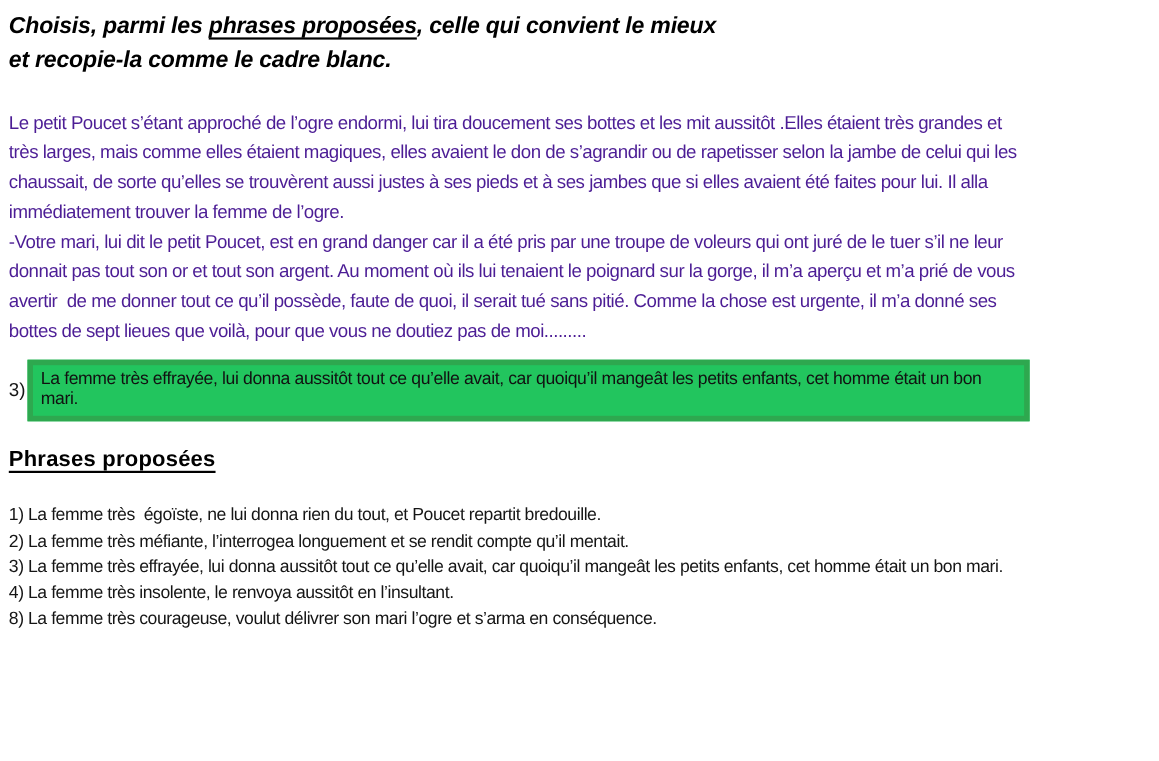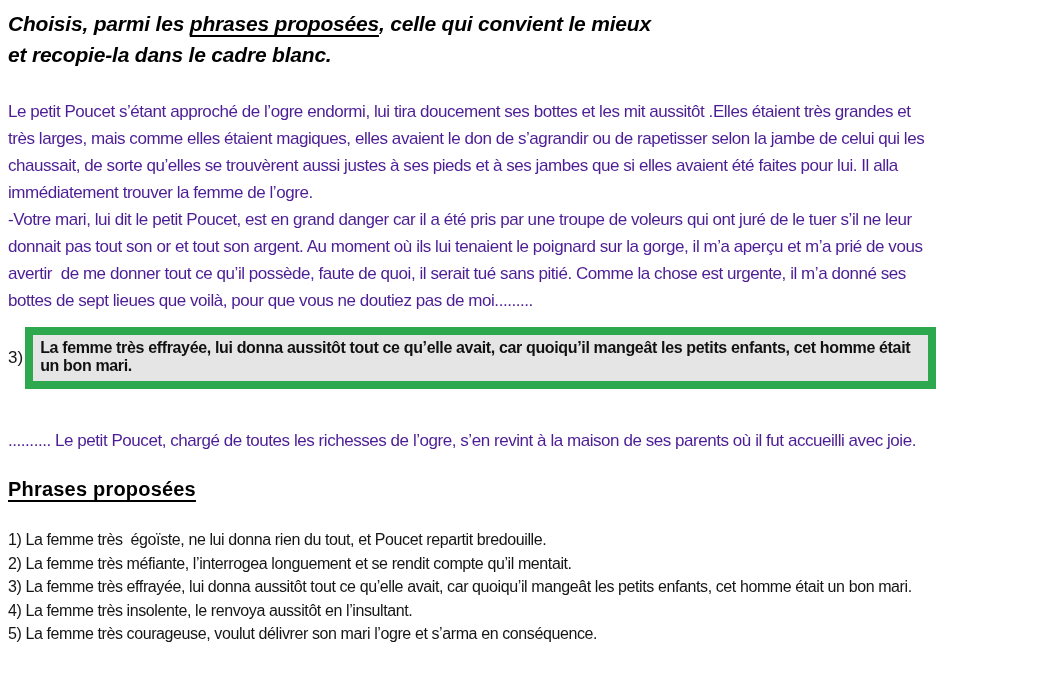--- a/index.html
+++ b/index.html
@@ -50,28 +50,27 @@
     margin-top: 13px;
   }
   .answer-label {
     flex: 0 0 auto;
     font-size: 17px;
     color: #151515;
     padding-right: 2px;
   }
   .answer-box {
     flex: 1 1 auto;
-    border: 8px solid #0ea5e9;
+    border: 5px solid #0ea5e9;
     padding: 4px 4px 6px 7px;
     font-size: 16px;
     letter-spacing: -0.35px;
     white-space: pre-wrap;
     color: #111;
-    background: #e5e5e5;
-    font-weight: bold;
+    background: #22c55e;
   }
 
   .ending { margin-top: 38px; }
 
   .proposals-heading {
     margin-top: 24px;
     font-size: 20px;
     font-weight: 700;
     color: #000;
     text-decoration: underline;
@@ -89,39 +88,38 @@
     color: #151515;
   }
 </style>
 </head>
 <body>
 
 <div class="page">
 
   <div class="instruction">
     <div><span>Choisis, parmi les </span><span class="u">phrases proposées</span><span>, celle qui convient le mieux</span></div>
-    <div>et recopie-la dans le cadre blanc.</div>
+    <div>et recopie-la comme le cadre blanc.</div>
   </div>
 
 
   <div class="story">
     <div class="body-text">Le petit Poucet s’étant approché de l’ogre endormi, lui tira doucement ses bottes et les mit aussitôt .Elles étaient très grandes et très larges, mais comme elles étaient magiques, elles avaient le don de s’agrandir ou de rapetisser selon la jambe de celui qui les chaussait, de sorte qu’elles se trouvèrent aussi justes à ses pieds et à ses jambes que si elles avaient été faites pour lui. Il alla immédiatement trouver la femme de l’ogre.</div>
     <div class="body-text">-Votre mari, lui dit le petit Poucet, est en grand danger car il a été pris par une troupe de voleurs qui ont juré de le tuer s’il ne leur donnait pas tout son or et tout son argent. Au moment où ils lui tenaient le poignard sur la gorge, il m’a aperçu et m’a prié de vous avertir  de me donner tout ce qu’il possède, faute de quoi, il serait tué sans pitié. Comme la chose est urgente, il m’a donné ses bottes de sept lieues que voilà, pour que vous ne doutiez pas de moi.........</div>
   </div>
 
   <div class="answer-row">
     <span class="answer-label">3)</span>
     <div class="answer-box" style="border-color: rgb(46, 168, 79);">La femme très effrayée, lui donna aussitôt tout ce qu’elle avait, car quoiqu’il mangeât les petits enfants, cet homme était un bon mari.</div>
   </div>
 
-  <div class="body-text ending">.......... Le petit Poucet, chargé de toutes les richesses de l’ogre, s’en revint à la maison de ses parents où il fut accueilli avec joie.</div>
 
   <div class="proposals-heading">Phrases proposées</div>
 
   <div class="proposals-list">
     <div class="proposal-item">1) La femme très  égoïste, ne lui donna rien du tout, et Poucet repartit bredouille.</div>
     <div class="proposal-item">2) La femme très méfiante, l’interrogea longuement et se rendit compte qu’il mentait.</div>
     <div class="proposal-item">3) La femme très effrayée, lui donna aussitôt tout ce qu’elle avait, car quoiqu’il mangeât les petits enfants, cet homme était un bon mari.</div>
     <div class="proposal-item">4) La femme très insolente, le renvoya aussitôt en l’insultant.</div>
-    <div class="proposal-item">5) La femme très courageuse, voulut délivrer son mari l’ogre et s’arma en conséquence.</div>
+    <div class="proposal-item">8) La femme très courageuse, voulut délivrer son mari l’ogre et s’arma en conséquence.</div>
   </div>
 
 </div>
 
 </body></html>

